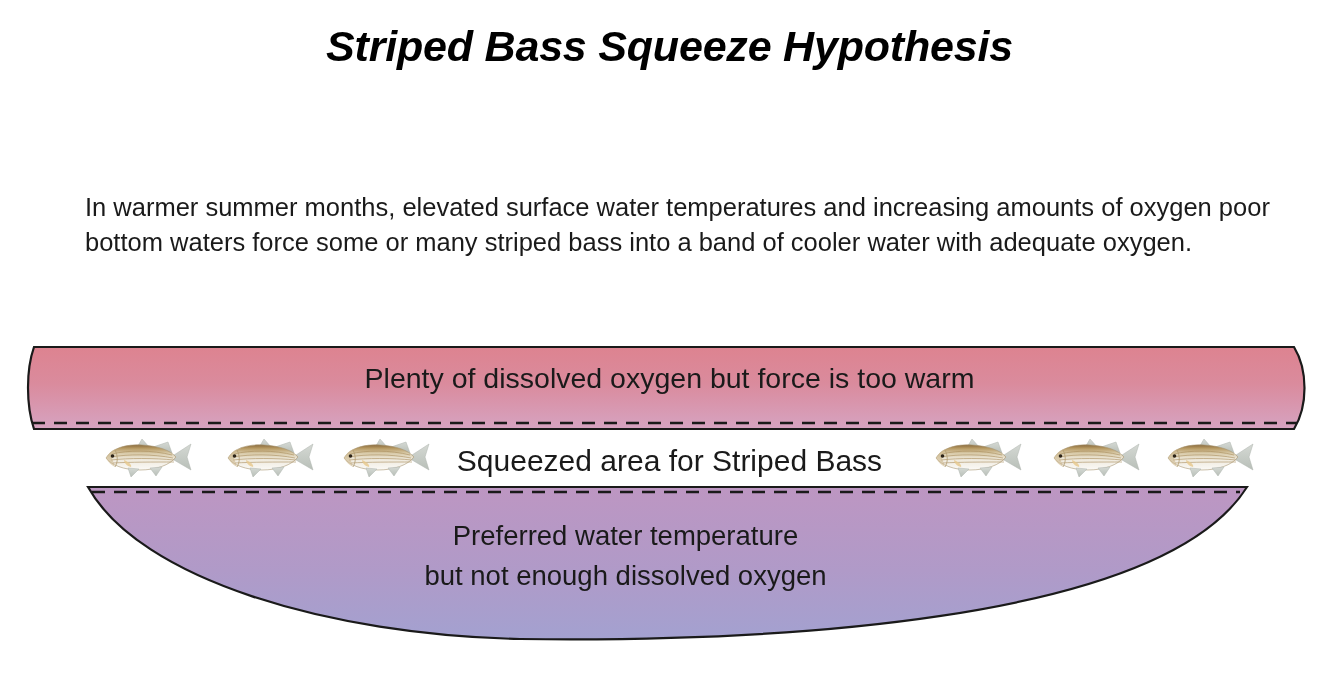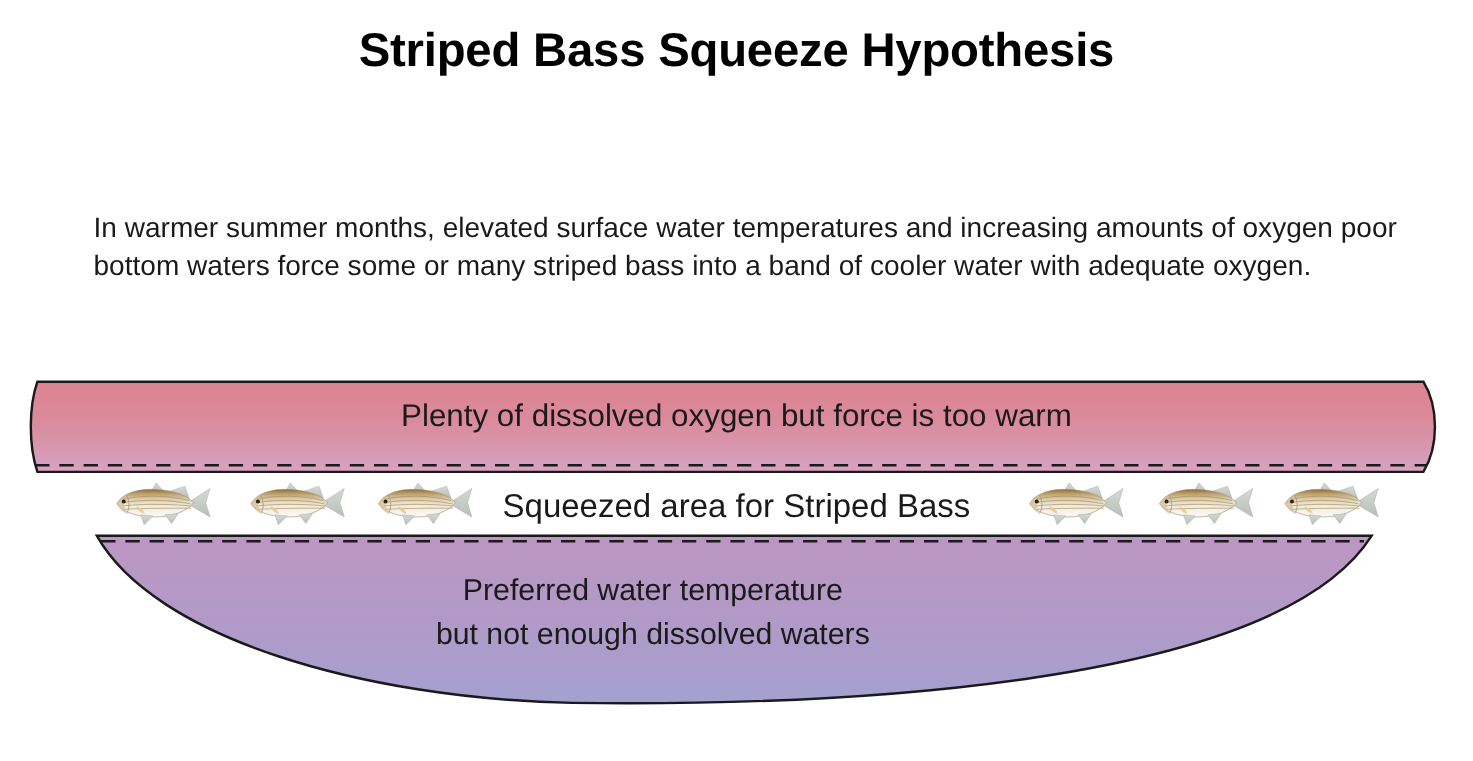--- a/index.html
+++ b/index.html
@@ -27,20 +27,21 @@
     position: absolute;
     left: 0;
     top: 22px;
     width: 1339px;
     text-align: center;
     font-size: 43px;
     font-weight: bold;
     letter-spacing: -0.2px;
     color: #000000;
     white-space: nowrap;
+    font-style: italic;
   }
 
   
   #intro-paragraph {
     position: absolute;
     left: 53px;
     top: 190px;
     width: 1240px;
     font-size: 25.5px;
     line-height: 1.37;
@@ -86,20 +87,21 @@
     width: 1339px;
     font-size: 30px;
   }
 
   #bottom-layer-label {
     left: 0;
     top: 186px;
     width: 1187px;
     font-size: 27.5px;
     line-height: 1.44;
+    padding-left: 32px;
   }
 
   
   #fish-row {
     position: absolute;
     left: 0;
     top: 330px;
     width: 1339px;
     height: 330px;
     pointer-events: none;
@@ -153,21 +155,21 @@
 
       <line x1="92" y1="162" x2="1240" y2="162" stroke="#1a1a1a" stroke-width="2.4" stroke-dasharray="13 9"></line>
     </svg>
 
     <div id="warm-layer-label" class="diagram-label">Plenty of dissolved oxygen but force is too warm</div>
 
     <div id="squeeze-label" class="diagram-label">Squeezed area for Striped Bass</div>
 
     <div id="bottom-layer-label" class="diagram-label">
       <div>Preferred water temperature</div>
-      <div>but not enough dissolved waters</div>
+      <div>but not enough dissolved oxygen</div>
     </div>
   </div>
 
   <div id="fish-row">
 
     <div class="fish" style="left:98px;">
       <svg viewBox="0 0 96 42" xmlns="http://www.w3.org/2000/svg">
         <defs>
           <linearGradient id="bodyG" x1="0" y1="0" x2="0" y2="1">
             <stop offset="0%" stop-color="#8a6a3c"></stop>

